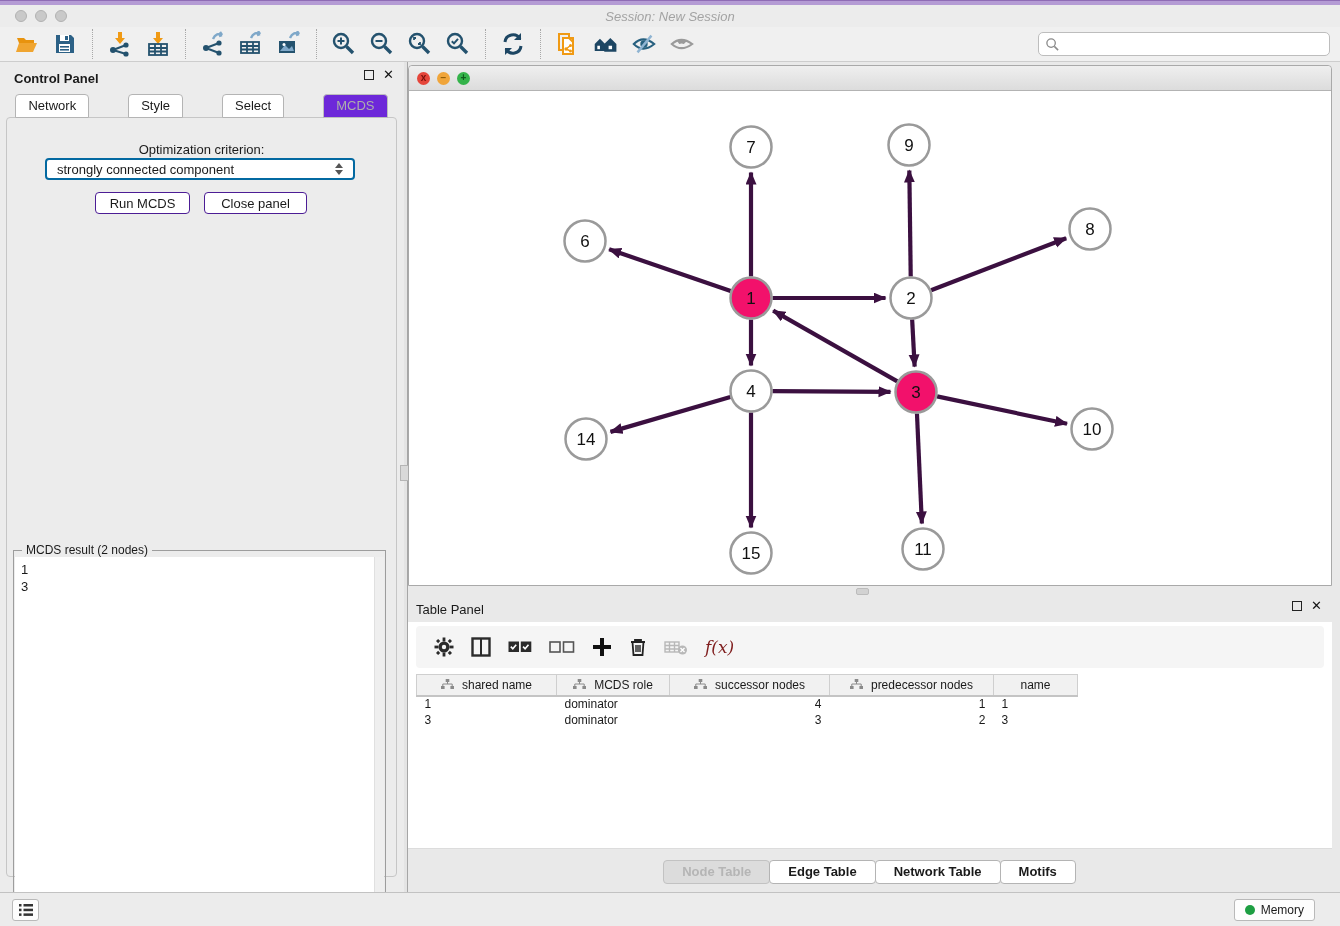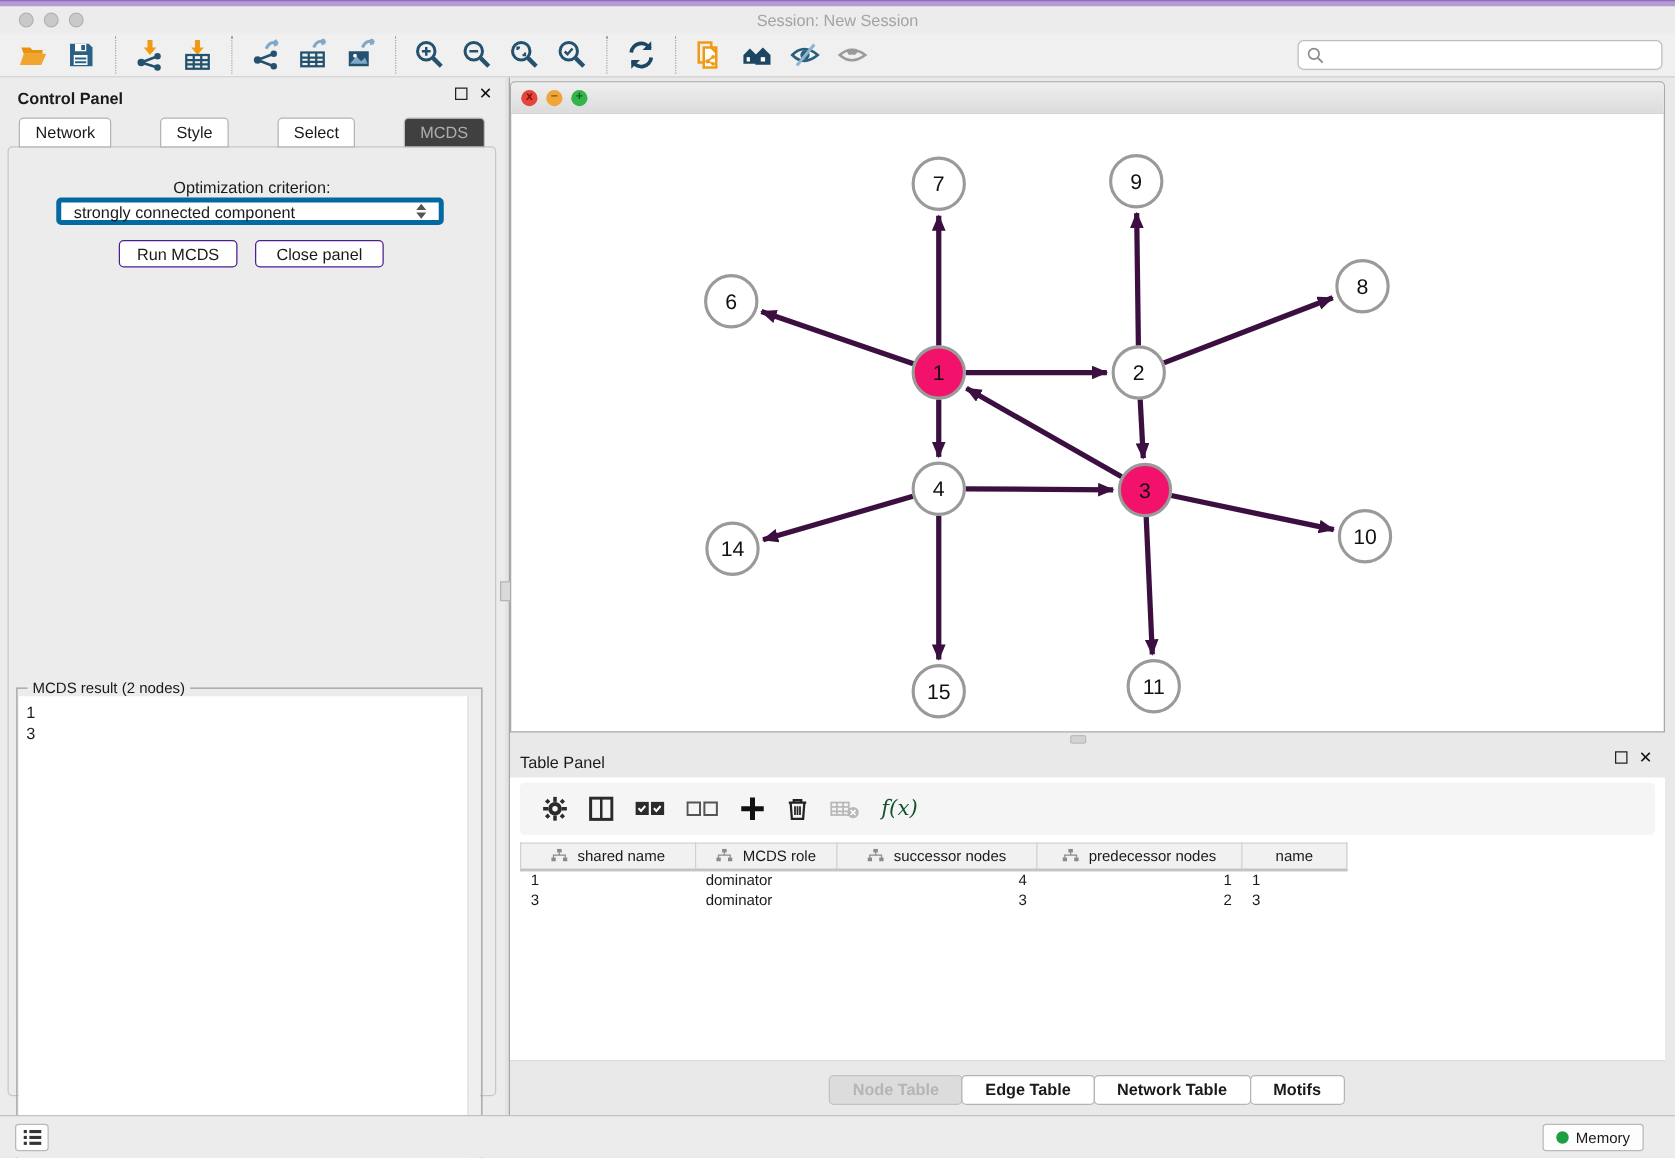--- a/index.html
+++ b/index.html
@@ -2,21 +2,21 @@
 <html><head>
 <meta charset="utf-8">
 <style>
   * { margin:0; padding:0; box-sizing:border-box; }
   html,body { width:1340px; height:926px; }
   body { font-family:"Liberation Sans","DejaVu Sans",sans-serif; font-size:13px; color:#1a1a1a;
          background:#e9e9e9; position:relative; overflow:hidden; }
   .abs { position:absolute; }
 
   
-  #titlebar { left:0; top:0; width:1340px; height:40px; background:#ececec; border-bottom:1px solid #c3c3c3; }
+  #titlebar { left:0; top:0; width:1340px; height:40px; background:#ececec; border-bottom:1px solid #c3c3c3;font-style:italic; }
   #titlebar .strip { position:absolute; left:0; top:0; width:100%; height:5px; background:#b49bd4; border-top:1px solid #8f6cb5; }
   .tl-dot { position:absolute; top:10px; width:12px; height:12px; border-radius:50%; background:#c9c9c9; border:1px solid #b2b2b2; }
   #titlebar .t-text { position:absolute; top:9px; left:0; width:100%; text-align:center; color:#a3a3a3; }
 
   
   #toolbar { left:0; top:27px; width:1340px; height:35px; background:#f0f0f0; border-bottom:1px solid #cdcdcd;
              display:flex; align-items:center; }
   .tb-group { display:flex; align-items:center; gap:12px; padding:0 14px; height:28px; }
   .tb-sep { width:0; height:30px; border-left:1px dotted #a8a8a8; }
   .tb-icon { width:26px; height:26px; display:flex; align-items:center; justify-content:center; }
@@ -27,26 +27,26 @@
   
   #control-panel { left:0; top:62px; width:404px; height:830px; background:#ececec; }
   #cp-header { position:absolute; left:0; top:0; width:100%; height:30px; }
   #cp-title { position:absolute; left:14px; top:9px;font-weight:bold; }
   .win-btns { position:absolute; right:10px; top:8px; display:flex; gap:9px; align-items:center; }
   .float-icon { width:10px; height:10px; border:1.5px solid #222; display:inline-block; }
   .close-icon { font-weight:bold; font-size:13px; color:#111; line-height:10px; }
   #cp-tabs { position:absolute; left:0; top:32px; width:100%; display:flex; justify-content:center;gap:40px; }
   .tab { border:1px solid #b4b4b4; background:#fff; padding:3px 12px 4px; margin-left:-1px; font-size:13px;
          border-top-left-radius:4px; border-top-right-radius:4px; position:relative; z-index:2; }
-  .tab.active-gray { background:#404040; color:#adadad; border-color:#bdbdbd; }
+  .tab.active-gray { background:#6d28d9; color:#adadad; border-color:#bdbdbd; }
   #cp-pane { position:absolute; left:6px; top:55px; width:391px; height:760px; border:1px solid #c6c6c6;
              border-radius:4px; background:#ececec; }
   #opt-label { position:absolute; left:0; top:24px; width:100%; text-align:center; }
   #criterion-select { position:absolute; left:38px; top:40px; width:310px; height:22px; background:#fff;
-        border:4px solid #0369a1; border-radius:4px; display:flex; align-items:center; padding:0 10px; }
+        border:2px solid #0369a1; border-radius:4px; display:flex; align-items:center; padding:0 10px; }
   #criterion-select .chevrons { margin-left:auto; display:flex; flex-direction:column; gap:2px; }
   .chv-up { width:0;height:0;border-left:4px solid transparent;border-right:4px solid transparent;border-bottom:5px solid #555; }
   .chv-dn { width:0;height:0;border-left:4px solid transparent;border-right:4px solid transparent;border-top:5px solid #555; }
   .cp-btn { position:absolute; top:74px; height:22px; background:#fff; border:1px solid #4c1d95; border-radius:4px;
             font-size:13px; display:flex; align-items:center; justify-content:center; }
   #run-btn { left:88px; width:95px; }
   #closep-btn { left:197px; width:103px; }
   #mcds-result { position:absolute; left:6px; top:432px; width:373px; height:378px; border:1px solid #9d9d9d; }
   #mcds-legend { position:absolute; left:8px; top:-8px; background:#ececec; padding:0 4px; font-size:12px; }
   #mcds-text { position:absolute; left:1px; top:6px; right:11px; bottom:1px; background:#fff;
@@ -69,21 +69,21 @@
   #graph-svg { position:absolute; left:0; top:25px; }
   #h-grip { left:856px; top:588px; width:13px; height:7px; background:#d2d2d2; border:1px solid #bcbcbc; border-radius:2px; }
 
   
   #table-panel { left:408px; top:596px; width:924px; height:296px; background:#fff; }
   #tp-header { position:absolute; left:0; top:0; width:100%; height:26px; background:#e9e9e9; }
   #tp-title { position:absolute; left:8px; top:6px; }
   #tp-toolbar { position:absolute; left:8px; top:30px; width:908px; height:42px; background:#f5f5f5; border-radius:4px;
                 display:flex; align-items:center; gap:17px; padding-left:18px; }
   .tpi { display:flex; align-items:center; justify-content:center; height:24px; }
-  .fx-label { font-family:"DejaVu Serif",serif; font-style:italic; font-size:17px; color:#14532d; }
+  .fx-label { font-family:"DejaVu Serif",serif; font-style:italic; font-size:17px; color:#7f1d1d; }
   #node-table { position:absolute; left:8px; top:78px; width:908px; }
   #node-table table { border-collapse:collapse; font-size:12px; }
   #node-table th { background:#f1f1f1; border:1px solid #cfcfcf; border-bottom:2px solid #c4c4c4; height:21px;
                    font-weight:normal; padding:0 8px; white-space:nowrap; }
   #node-table th .hdr-inner { display:flex; align-items:center; gap:8px; justify-content:center; }
   #node-table td { height:16px; padding:0 8px; white-space:nowrap; }
   .col-icon { display:inline-flex; }
   #tp-footer { position:absolute; left:0; top:252px; width:100%; height:44px; background:#e9e9e9; border-top:1px solid #dcdcdc; }
   #tp-tabs { position:absolute; left:0; top:11px; width:100%; display:flex; justify-content:center; }
   .btab { border:1px solid #b4b4b4; background:#fff; padding:3px 18px 4px; margin-left:-1px; font-size:13px; font-weight:bold;

